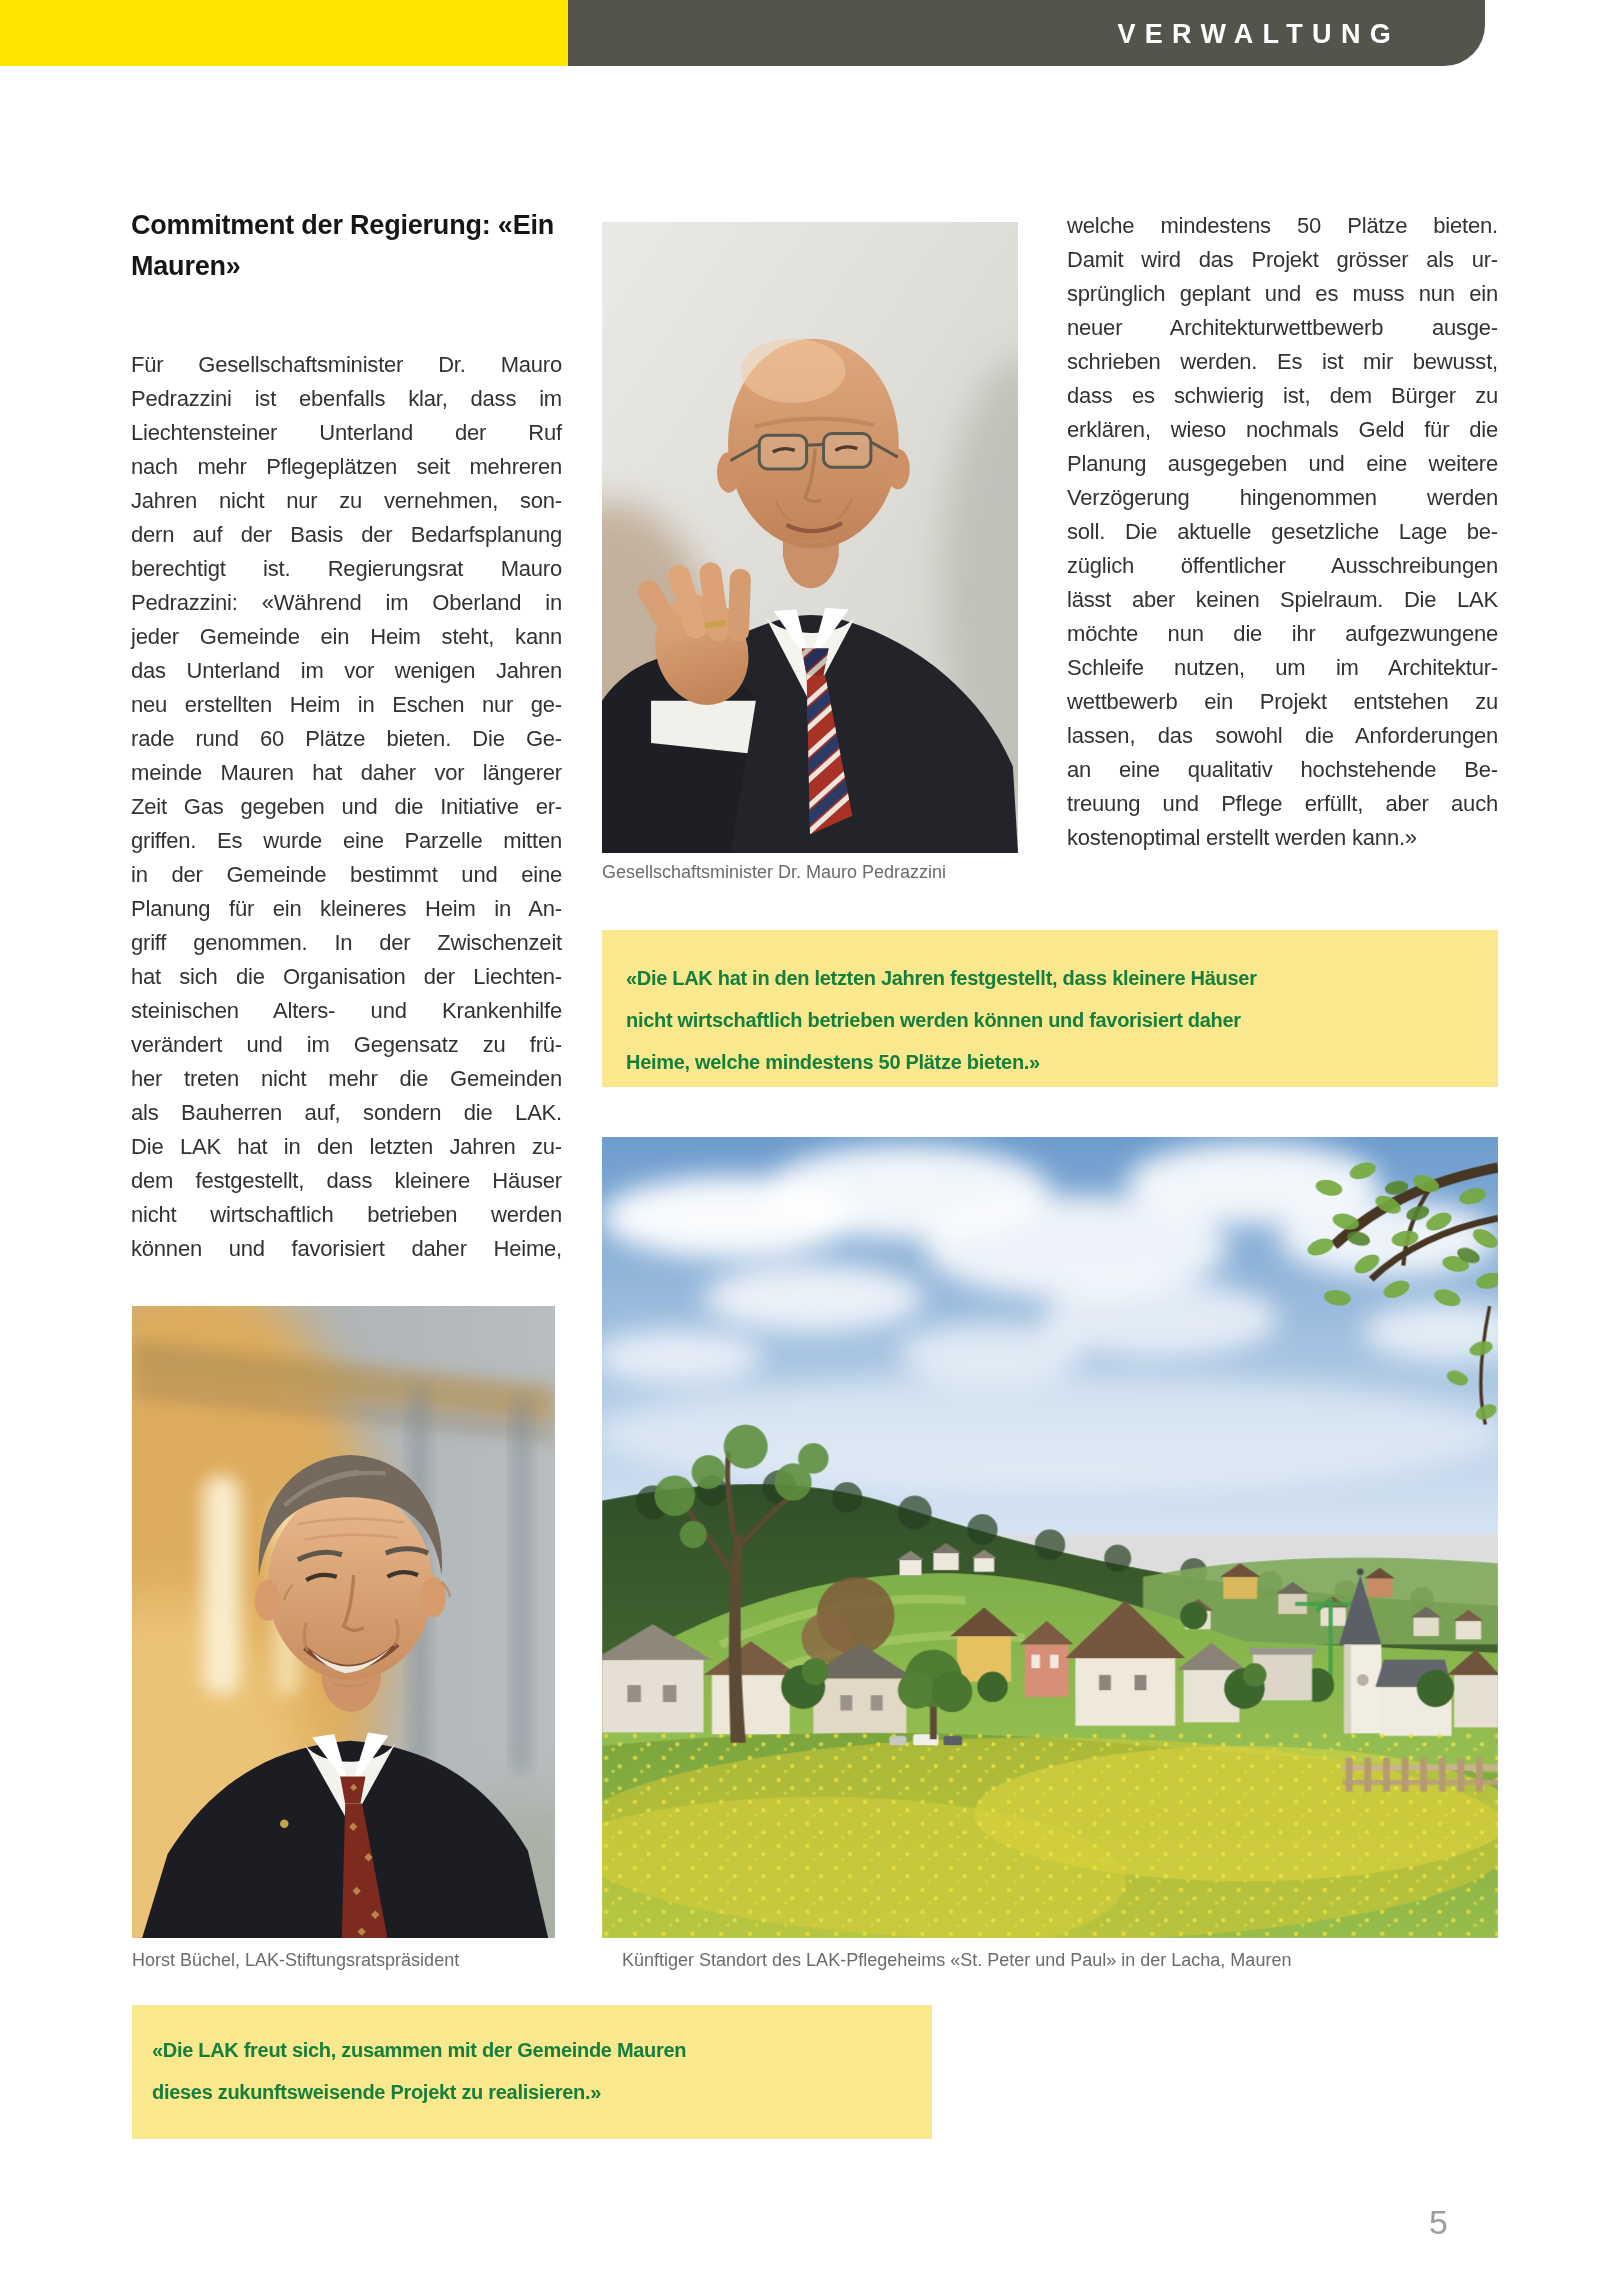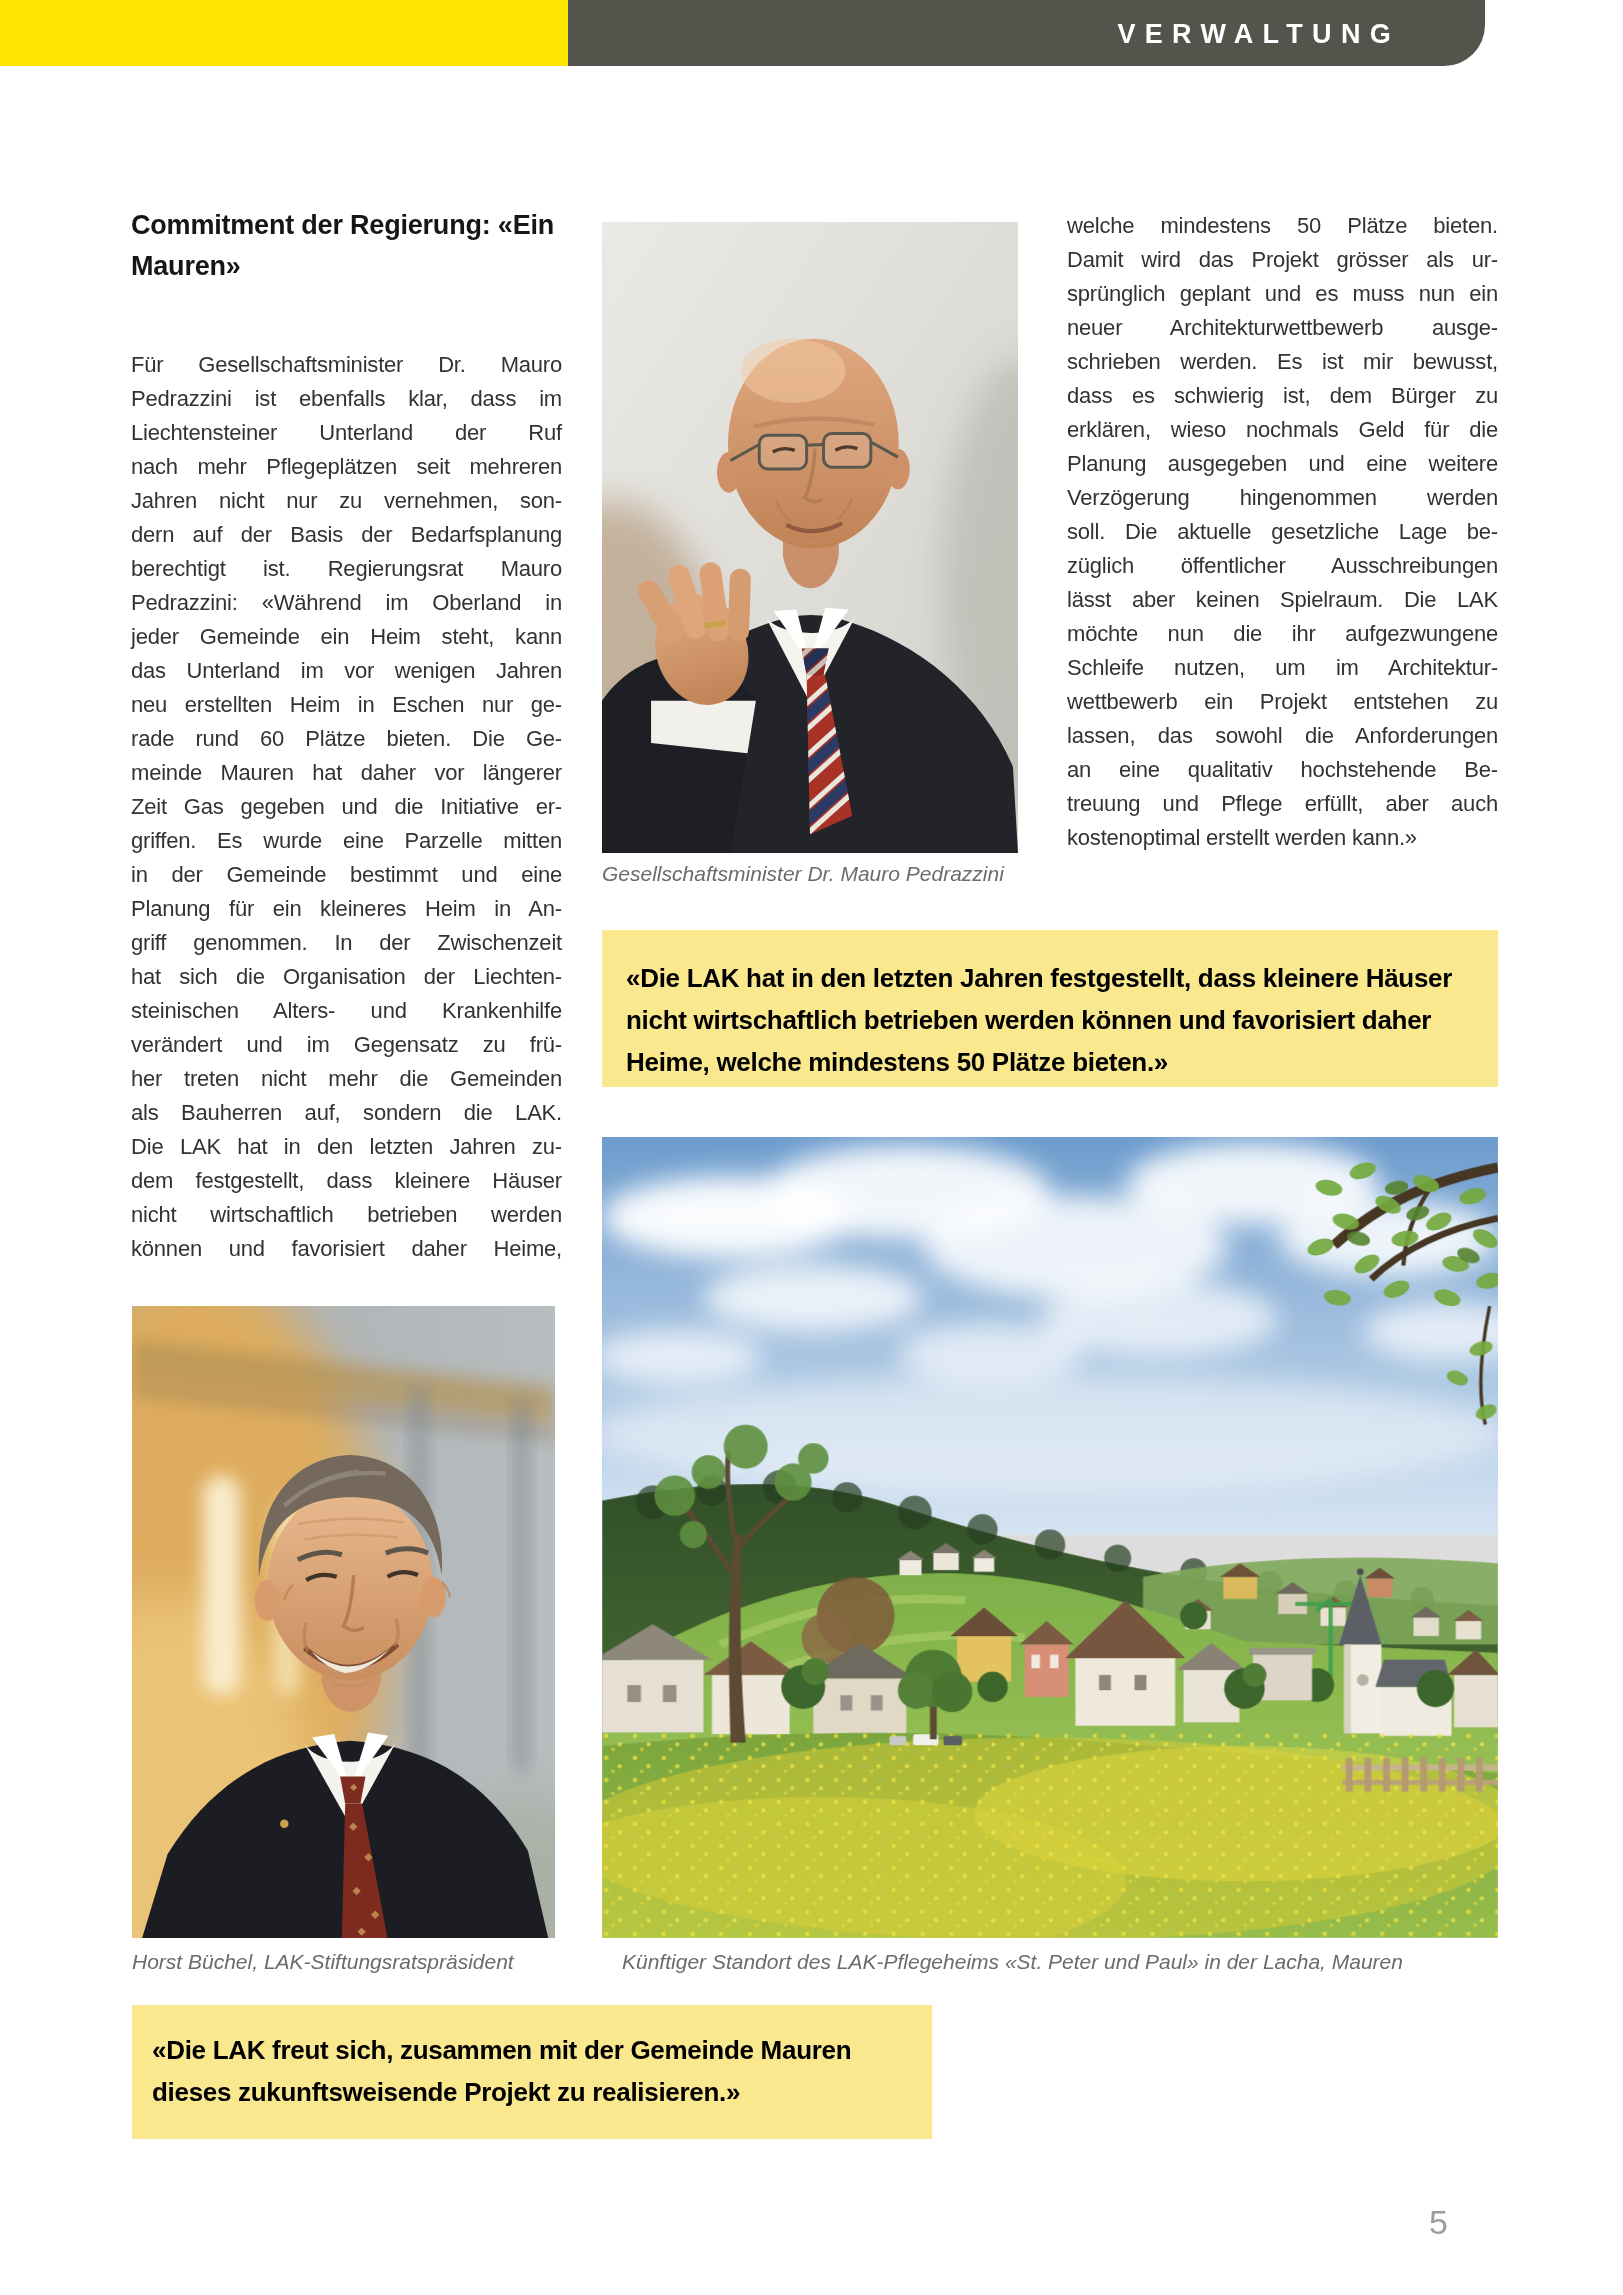--- a/index.html
+++ b/index.html
@@ -24,27 +24,27 @@
   .bodycol.natural-last > div:last-child { text-align-last:left; }
   #left-column  { left:131px;  top:348px; }
   #right-column { left:1067px; top:209px; }
   
   .photo { position:absolute; overflow:hidden; background:#ddd; }
   #photo-minister  { left:602px; top:222px;  width:416px;  height:631px; }
   #photo-site      { left:602px; top:1137px; width:896px; height:801px; }
   #photo-president { left:132px; top:1306px; width:423px;  height:632px; }
   .photo svg { display:block; width:100%; height:100%; }
   
-  .caption { position:absolute; font-size:21px; color:var(--caption_gray,#6B6B6B);font-style:italic; }
+  .caption { position:absolute; font-size:18px; color:var(--caption_gray,#6B6B6B); }
   #caption-minister  { left:602px; top:862px; width:558px; }
   #caption-president { left:132px; top:1950px; width:473px; }
   #caption-site      { left:622px; top:1950px; width:896px; }
   
   .quotebox { position:absolute; background:var(--quote_bg,#FAE88F); box-sizing:border-box;
-    font-weight:bold; color:#000000; font-size:26px; line-height:42px; letter-spacing:-0.3px; }
+    font-weight:bold; color:#15803d; font-size:20px; line-height:42px; letter-spacing:-0.3px; }
   #quote-1 { left:602px; top:930px; width:896px; height:157px; padding:27px 25px 0 24px; }
   #quote-2 { left:132px; top:2005px; width:800px; height:134px; padding:24px 25px 0 20px; }
   
   .pagenum { position:absolute; left:1429px; top:2203px; font-size:34px; color:#9C9C9C; }
 </style>
 </head>
 <body>
 
 <div class="page">
 

